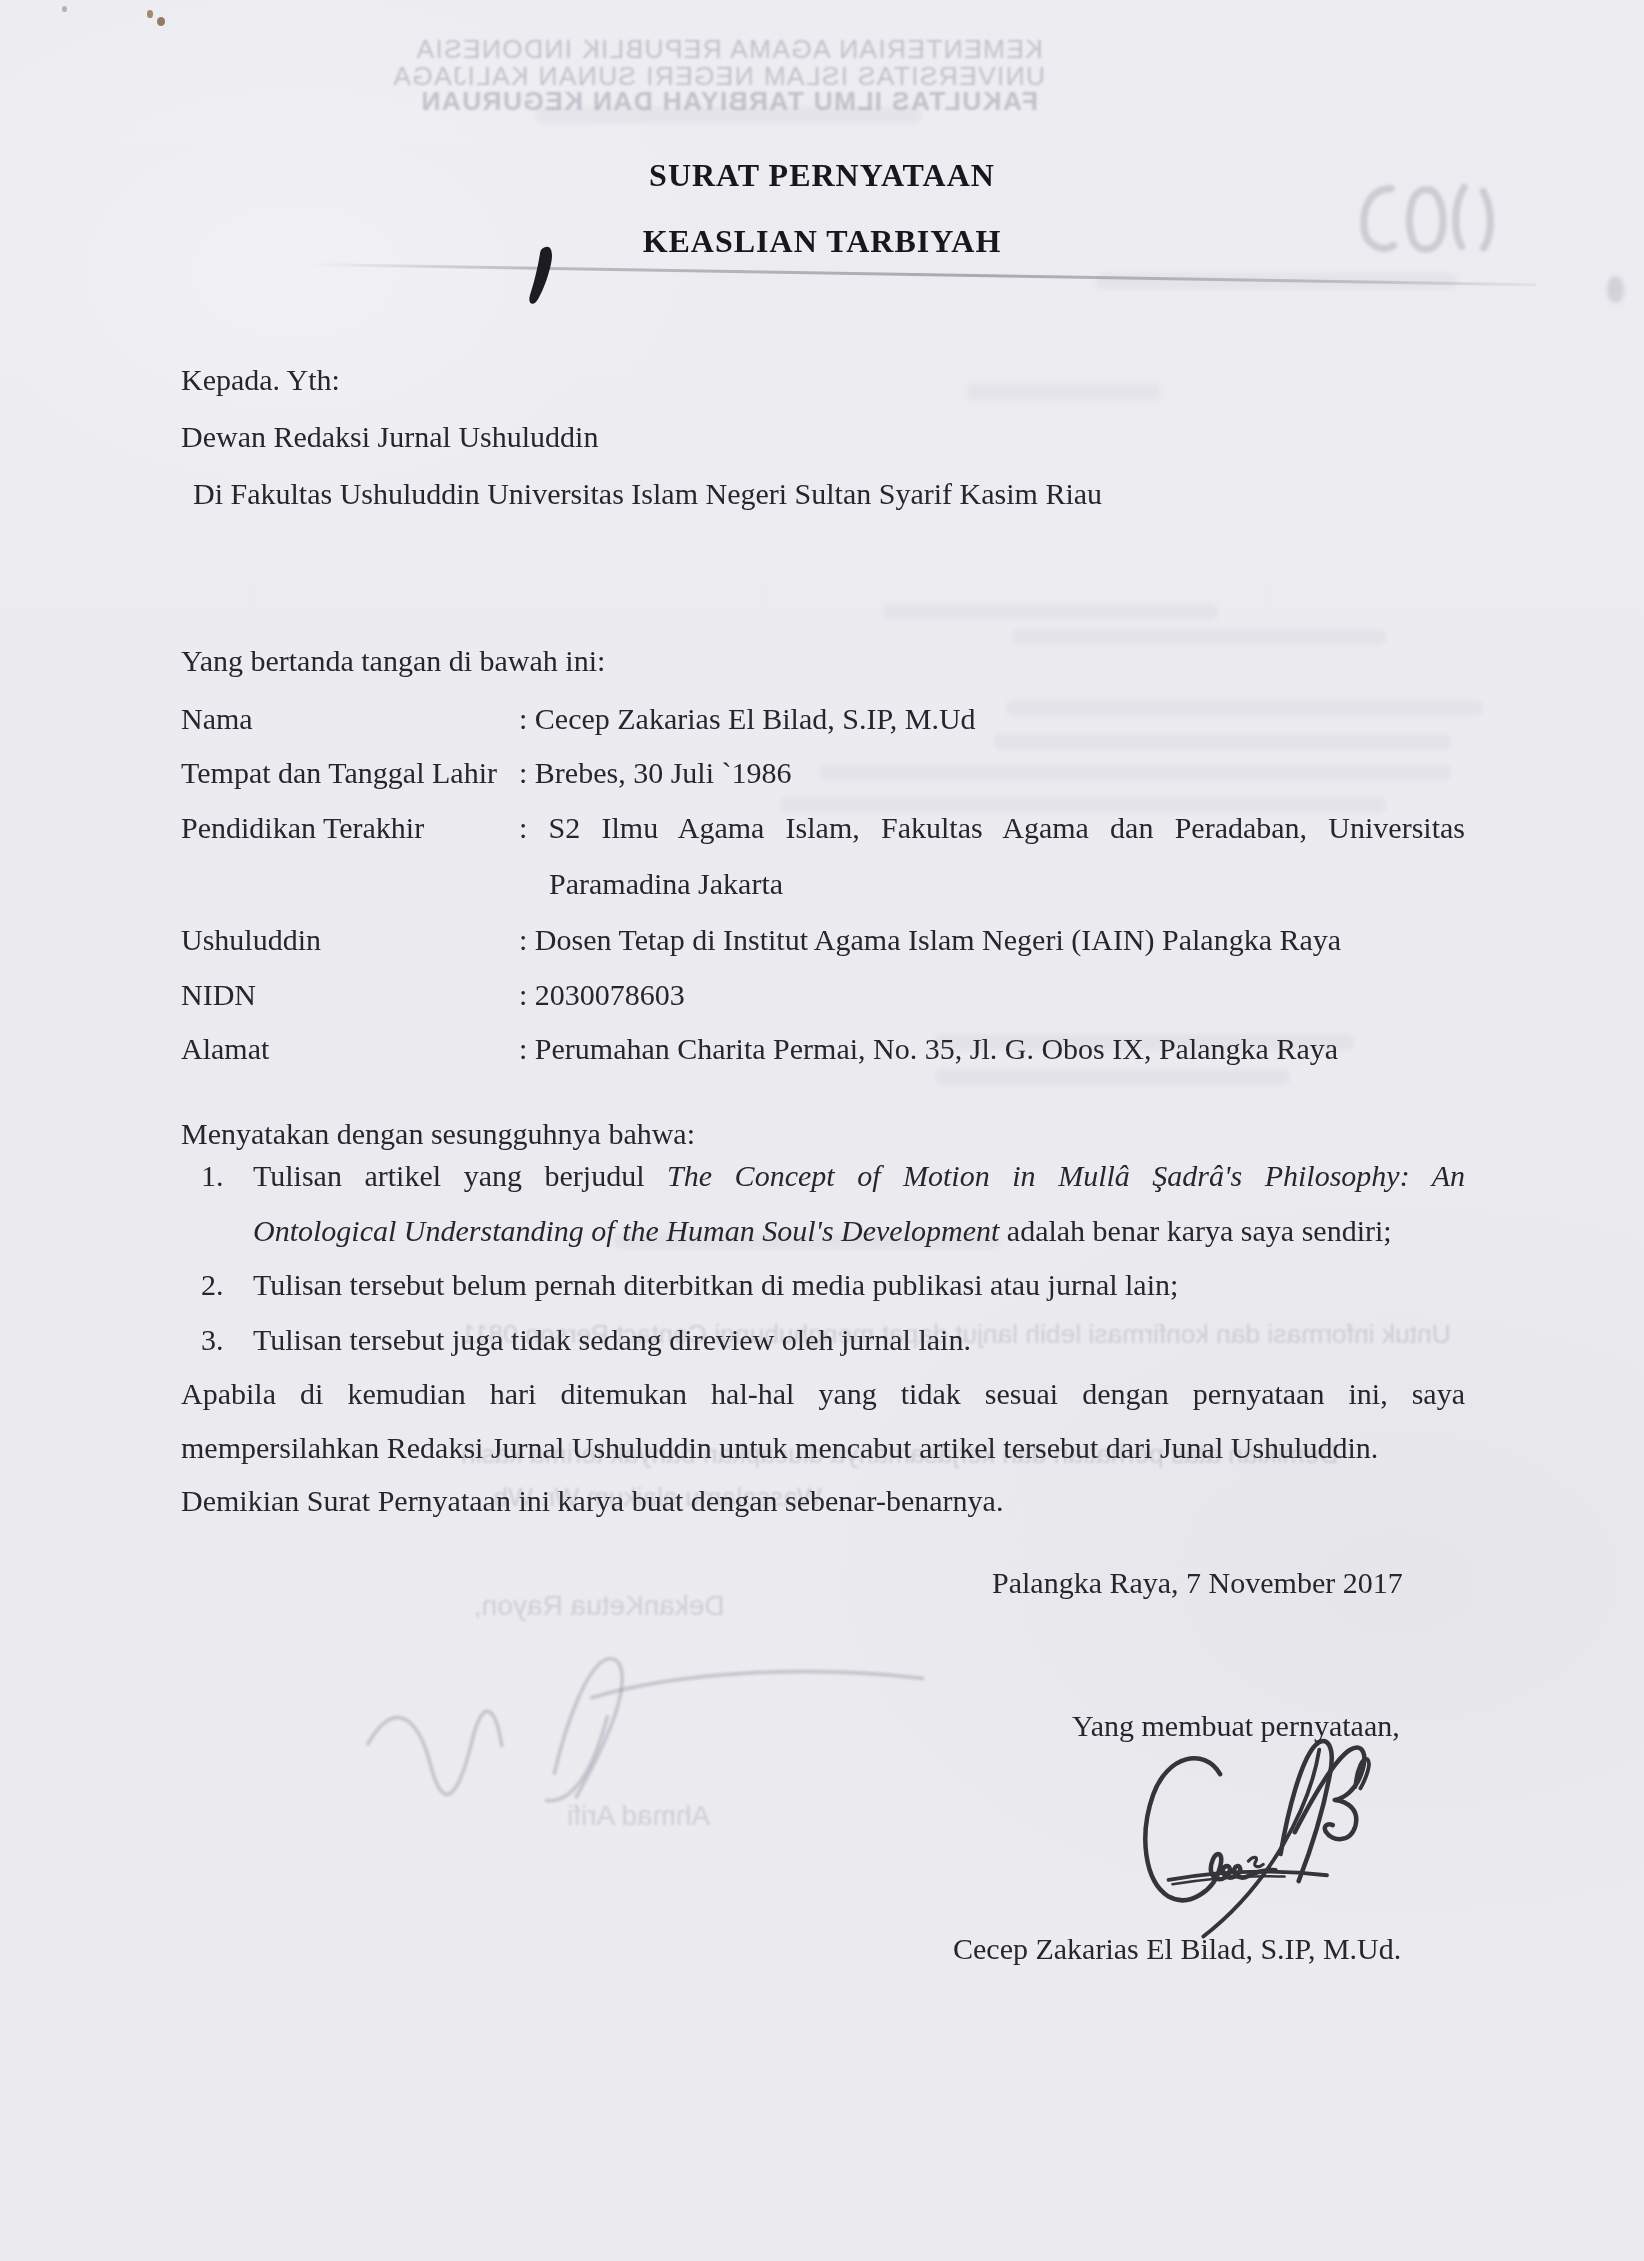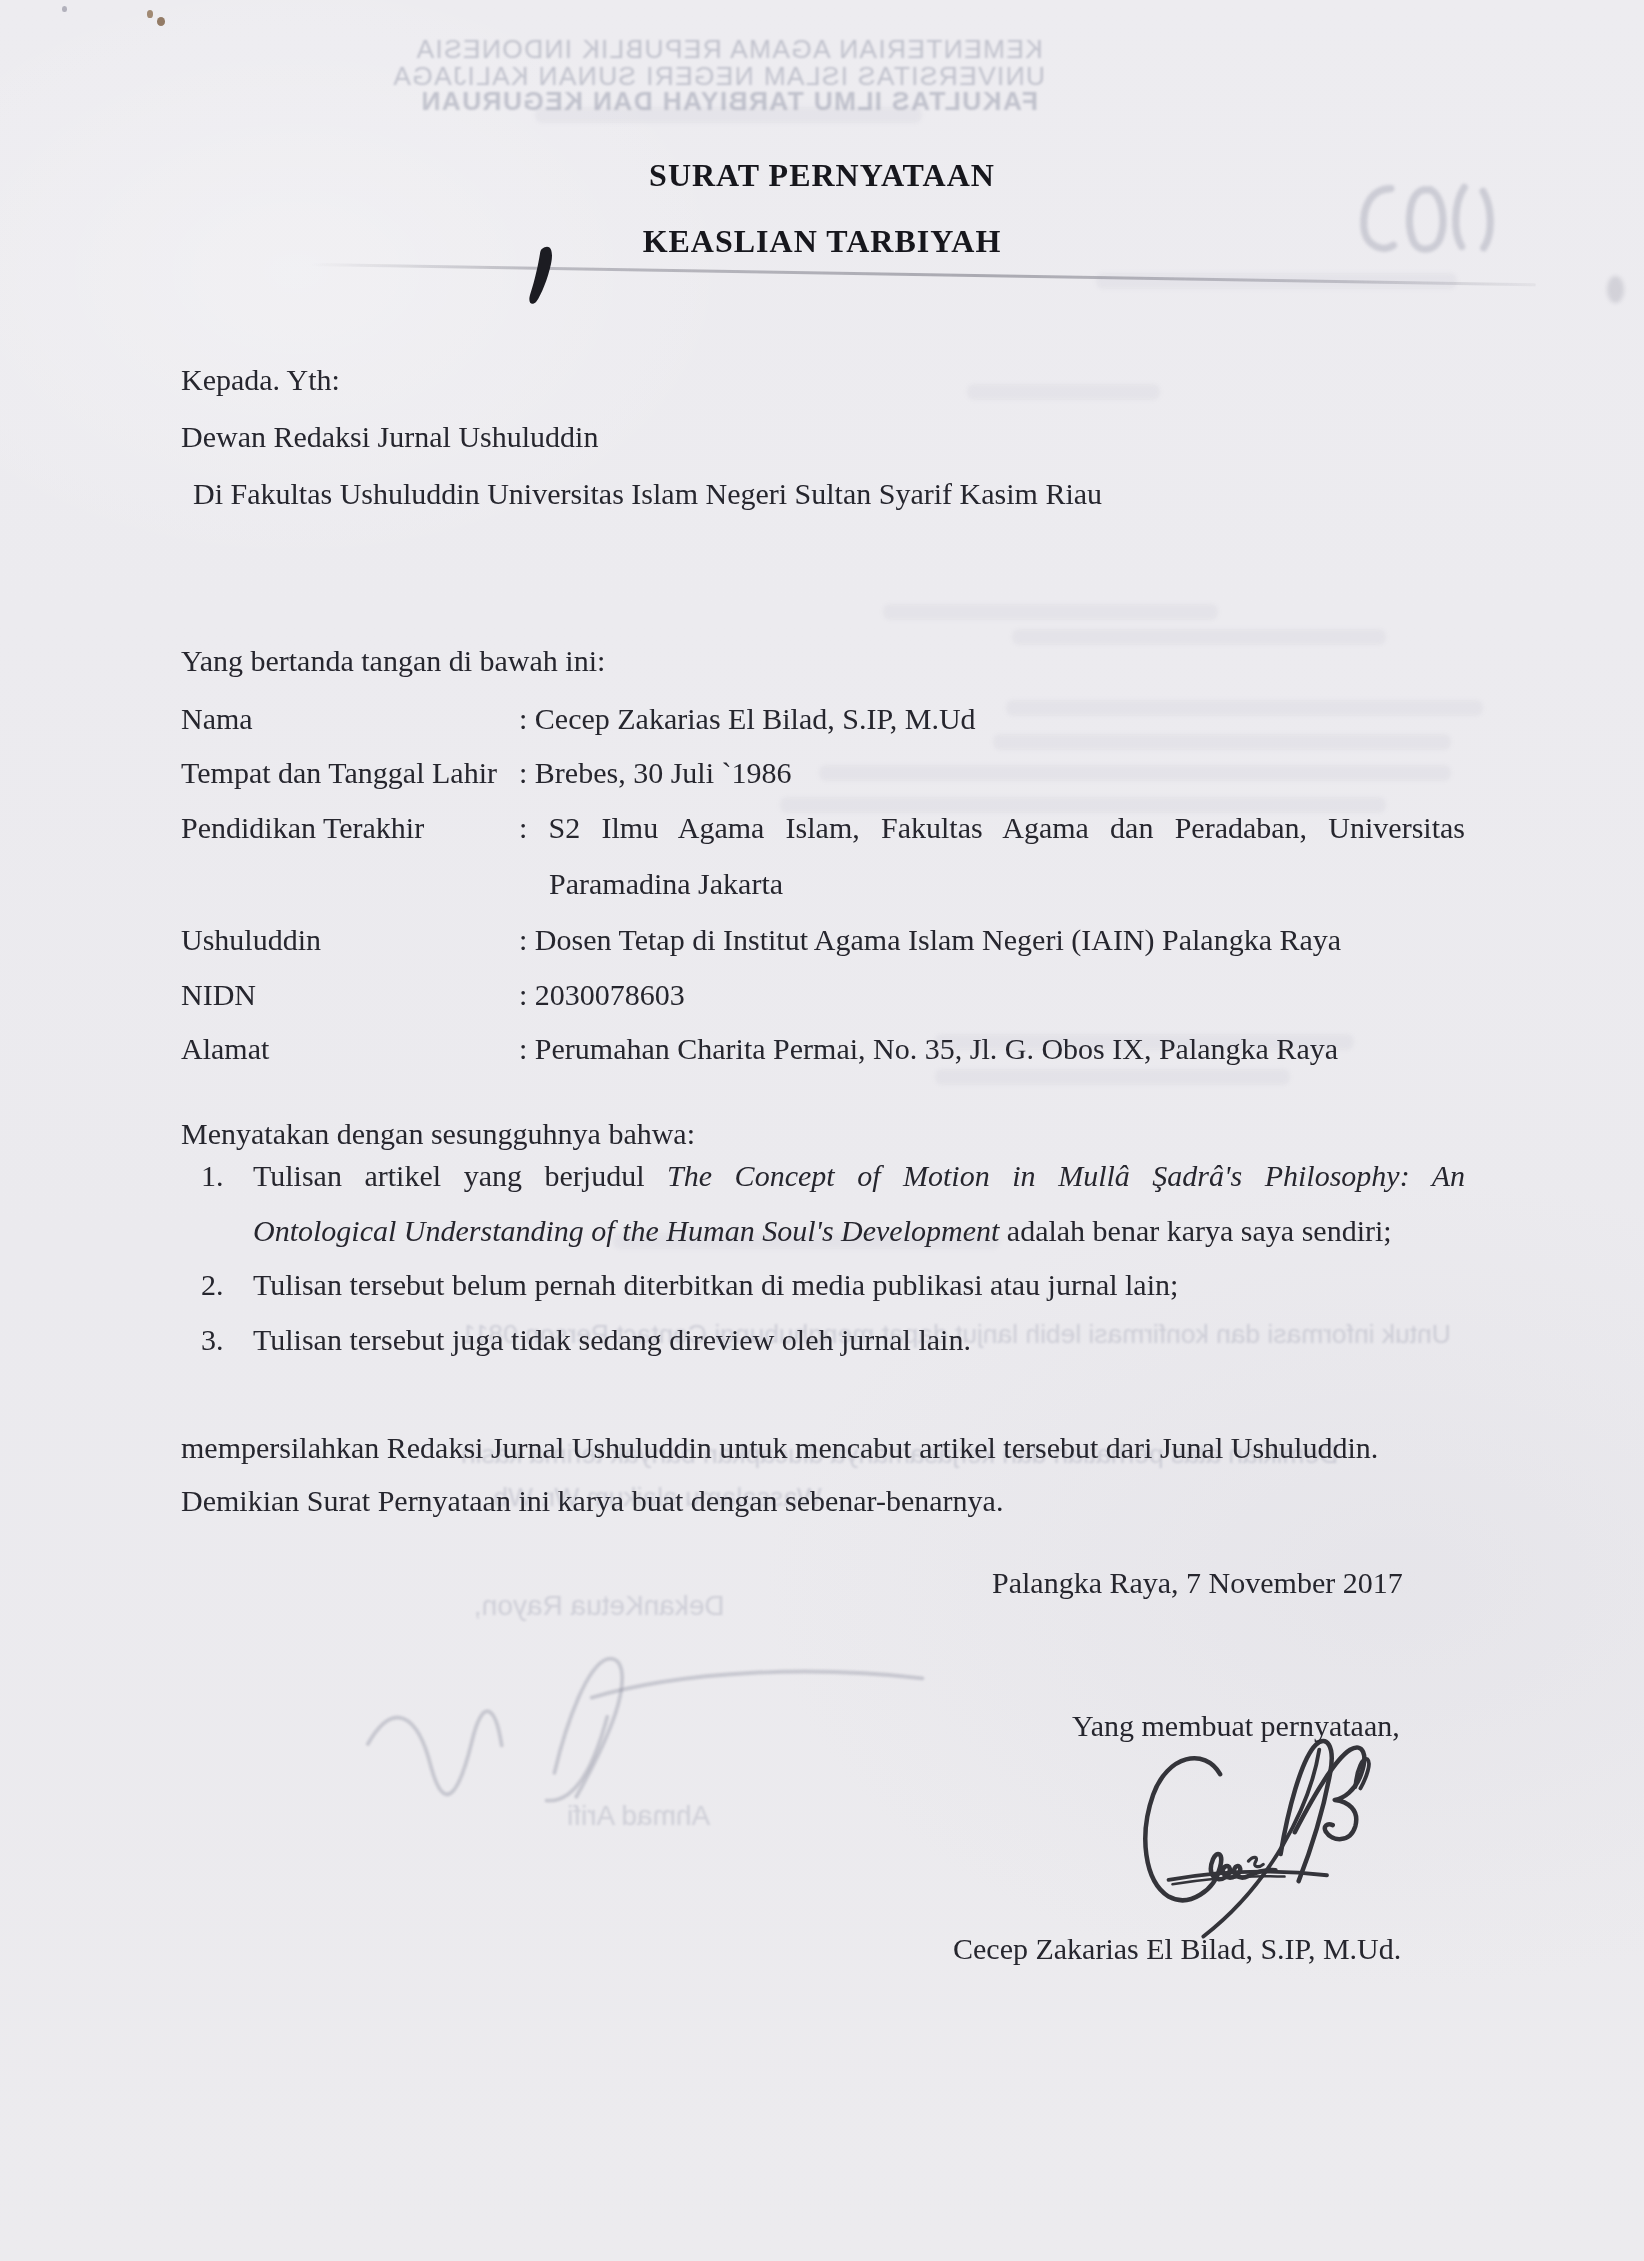--- a/index.html
+++ b/index.html
@@ -136,20 +136,21 @@
   <div class="txt" style="left:201px;top:1157px;">1.</div>
   <div class="txt jl" style="left:253px;top:1157px;width:1212px;"><span>Tulisan artikel yang berjudul </span><span class="it">The Concept of Motion in Mullâ Şadrâ's Philosophy: An</span></div>
   <div class="txt" style="left:253px;top:1212px;"><span class="it">Ontological Understanding of the Human Soul's Development</span><span> adalah benar karya saya sendiri;</span></div>
 
   <div class="txt" style="left:201px;top:1266px;">2.</div>
   <div class="txt" style="left:253px;top:1266px;">Tulisan tersebut belum pernah diterbitkan di media publikasi atau jurnal lain;</div>
 
   <div class="txt" style="left:201px;top:1321px;">3.</div>
   <div class="txt" style="left:253px;top:1321px;">Tulisan tersebut juga tidak sedang direview oleh jurnal lain.</div>
 
+  <div class="txt jl" style="left:181px;top:1375px;width:1284px;">Apabila di kemudian hari ditemukan hal-hal yang tidak sesuai dengan pernyataan ini, saya</div>
   <div class="txt" style="left:181px;top:1429px;">mempersilahkan Redaksi Jurnal Ushuluddin untuk mencabut artikel tersebut dari Junal Ushuluddin.</div>
   <div class="txt" style="left:181px;top:1482px;">Demikian Surat Pernyataan ini karya buat dengan sebenar-benarnya.</div>
 
   <div class="txt" style="left:992px;top:1564px;">Palangka Raya, 7 November 2017</div>
   <div class="txt" style="left:1072px;top:1707px;">Yang membuat pernyataan,</div>
 
   <svg style="left:1122px;top:1715px;" width="361" height="309" viewBox="0 0 560 480">
     <g fill="none" stroke="#2b2b31" stroke-width="7" stroke-linecap="round" stroke-linejoin="round" opacity=".95">
 
       <path d="M152,92 C128,50 70,62 48,124 C26,186 34,258 72,282 C104,300 144,272 152,236 C158,214 147,210 141,224 C131,248 146,262 160,252 C172,243 167,230 159,236 C151,244 162,258 176,250 C188,243 183,230 176,236 C169,244 180,258 196,250 C210,243 222,240 238,241"></path>

